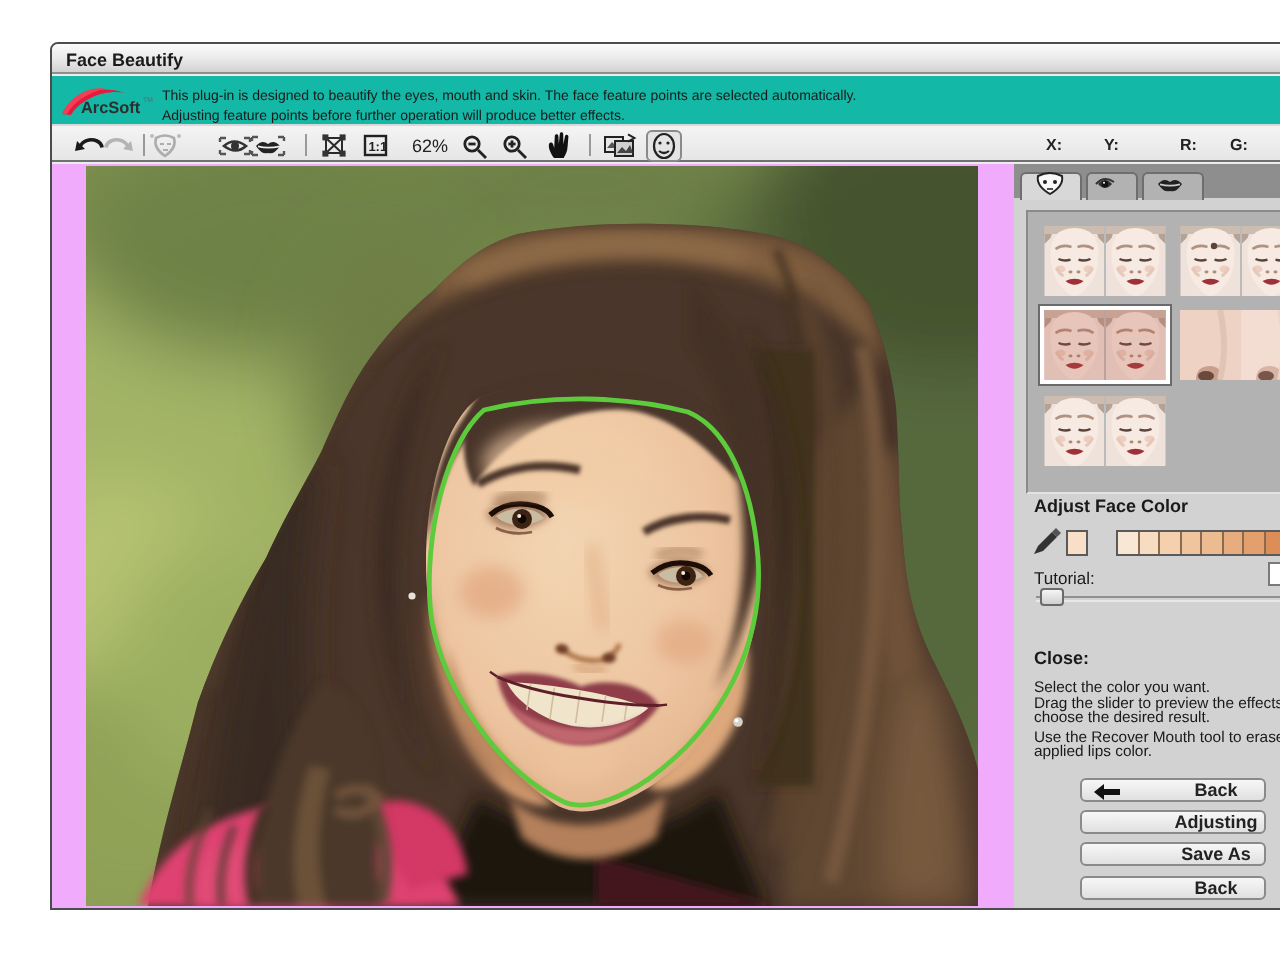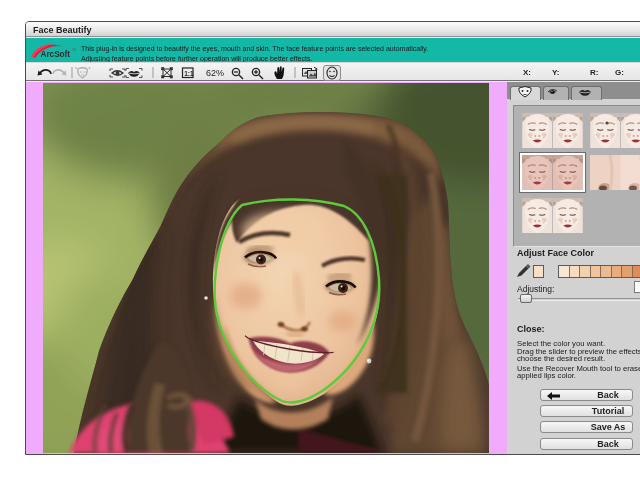--- a/index.html
+++ b/index.html
@@ -384,29 +384,29 @@
         <div class="sw" style="background:#f9e7d6"></div>
         <div class="sw" style="background:#f7dcc2"></div>
         <div class="sw" style="background:#f4d0ae"></div>
         <div class="sw" style="background:#f0c59e"></div>
         <div class="sw" style="background:#edbb90"></div>
         <div class="sw" style="background:#e8ad7e"></div>
         <div class="sw" style="background:#e39f6c"></div>
         <div class="sw" style="background:#dd8e58"></div>
         <div class="sw" style="background:#d67c44;border-right:none"></div>
       </div>
-      <div id="intlbl">Adjusting:</div>
+      <div id="intlbl">Tutorial:</div>
       <div id="intbox">0</div>
       <div id="slider"></div>
       <div id="sthumb"></div>
       <div id="usage">Close:</div>
       <div id="usagetext">Select the color you want.<br>Drag the slider to preview the effects and<br>choose the desired result.<div style="height:2px"></div>Use the Recover Mouth tool to erase the<br>applied lips color.</div>
       <div class="btn" style="top:307px">
         <svg width="14" height="8" style="position:absolute;left:6px;top:2px">
             <path d="M0,4 l5,-4 v2.5 h8 v3 h-8 v2.5z" fill="#111"></path>
           </svg>
         Back</div>
-      <div class="btn" style="top:323px">Tutorial</div>
+      <div class="btn" style="top:323px">Adjusting</div>
       <div class="btn" style="top:339px">Save As</div>
       <div class="btn" style="top:356px">Back</div>
     </div>
   </div>
 </div>
 
 </body></html>

